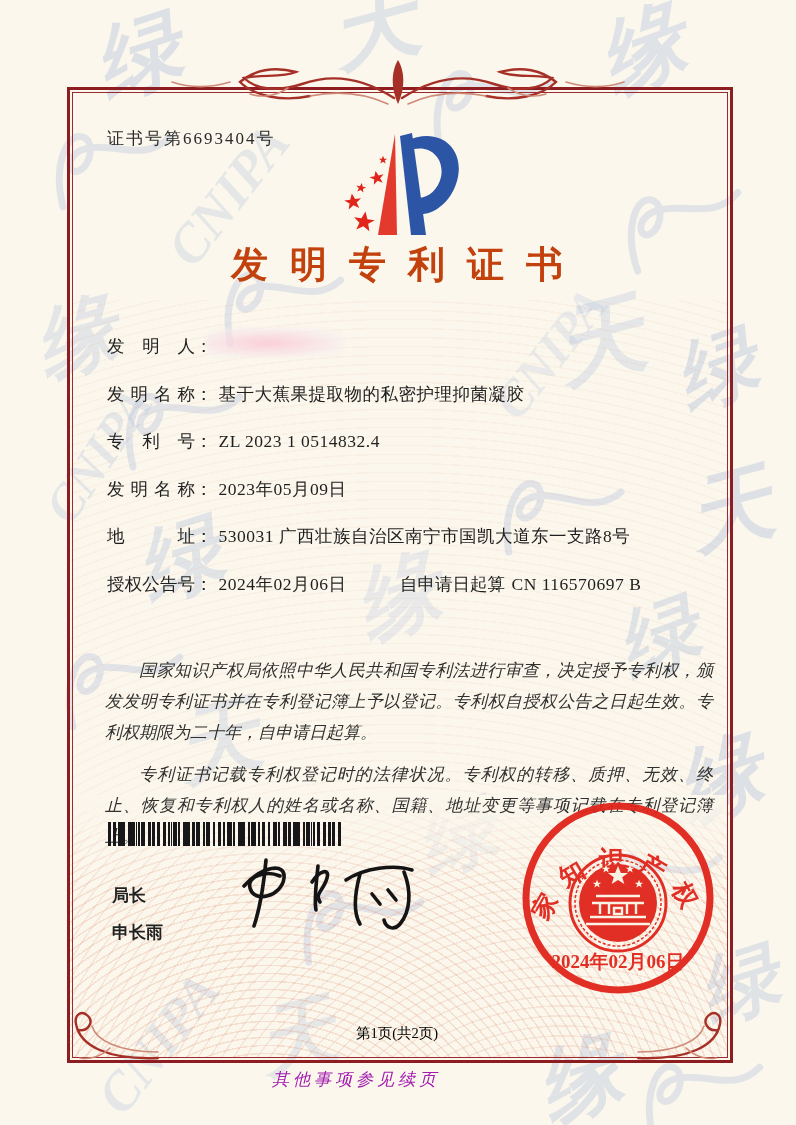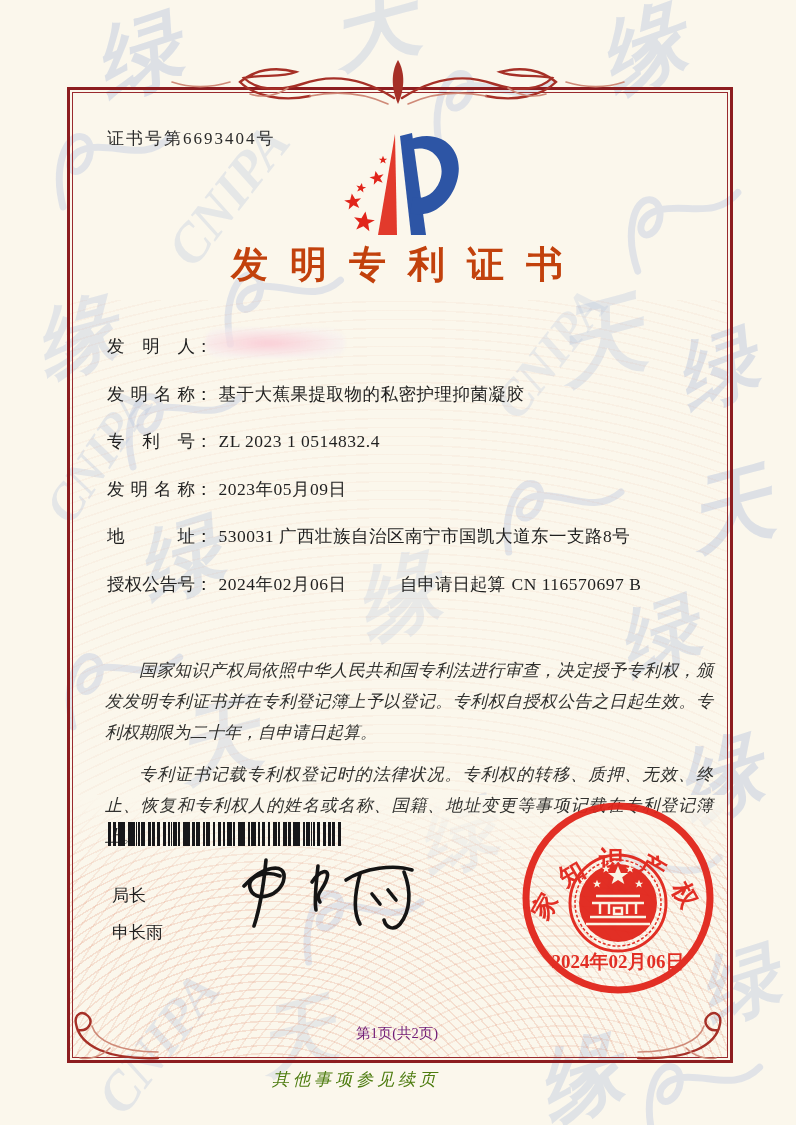--- a/index.html
+++ b/index.html
@@ -59,31 +59,31 @@
          color:#30302e;font-style:italic;text-align:justify;}
   .paras p{margin:0 0 11px 0;text-indent:2em;}
 
   .barcode{position:absolute;left:108px;top:822px;width:233px;height:24px;
       background:
         repeating-linear-gradient(90deg,#17171a 0 2px,transparent 2px 5px),
         repeating-linear-gradient(90deg,#17171a 0 1px,transparent 1px 7px),
         repeating-linear-gradient(90deg,#17171a 0 3px,transparent 3px 11px);}
 
   .sig-block{position:absolute;left:112px;top:884px;font-size:17px;color:#222;
-             font-family:"Liberation Sans","DejaVu Sans",sans-serif;}
+             font-family:"Liberation Sans","DejaVu Sans",sans-serif;font-weight:bold;}
   .sig-block div{margin-bottom:14px;}
   .signature{position:absolute;left:228px;top:852px;}
   .signature path{fill:none;stroke:#141414;stroke-width:3.6;stroke-linecap:round;stroke-linejoin:round;}
 
   .seal{position:absolute;left:520px;top:800px;opacity:.95;}
 
   .page-info{position:absolute;left:67px;top:1024px;width:660px;text-align:center;
-             font-size:14.5px;color:#701a75;}
+             font-size:14.5px;color:#000000;}
   .continuation{position:absolute;left:0;top:1068px;width:712px;text-align:center;
-                font-size:17px;color:#4d7c0f;font-style:italic;letter-spacing:4px;}
+                font-size:17px;color:#a21caf;font-style:italic;letter-spacing:4px;}
 </style>
 </head>
 <body>
 
 <div class="page">
 
   <div class="wm-layer">
     <svg class="swash" style="left:40px;top:110px;transform:rotate(-25deg)" width="150" height="90" viewBox="0 0 150 90">
         <path d="M6,70 C14,28 40,6 52,14 C64,22 50,44 36,44 C22,44 30,20 56,28 C82,36 100,64 132,52"></path>
       </svg>

